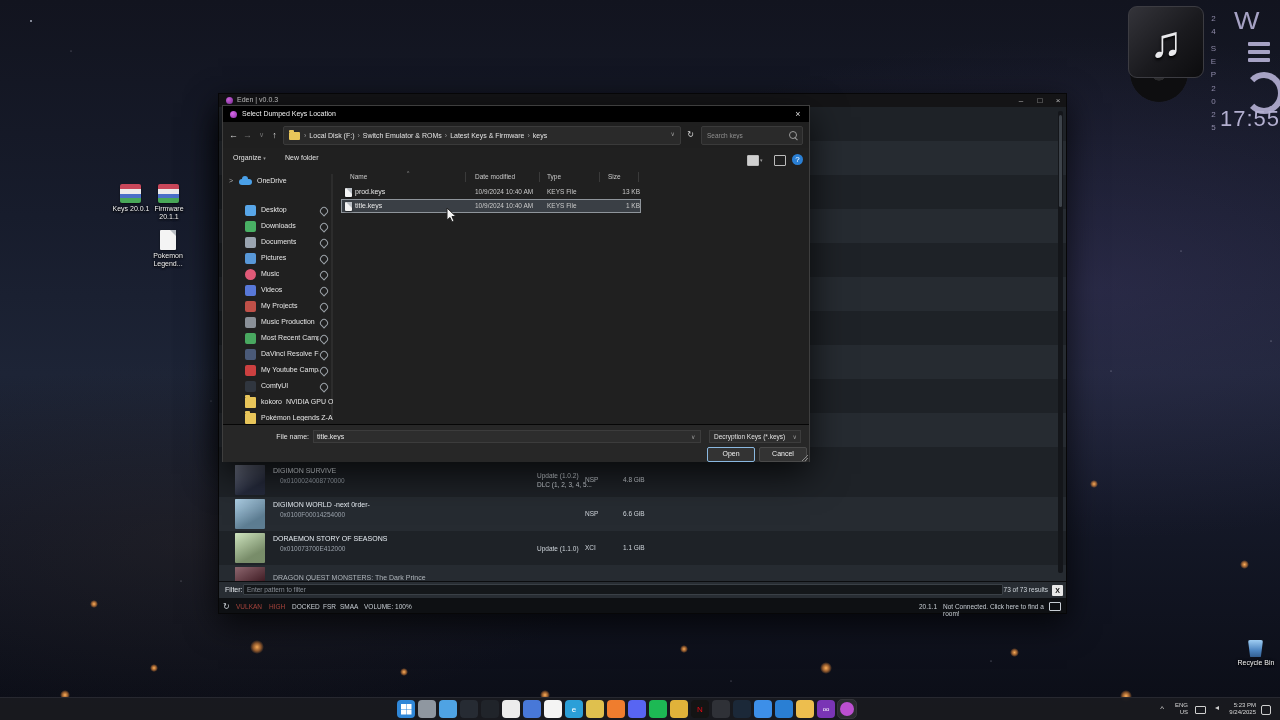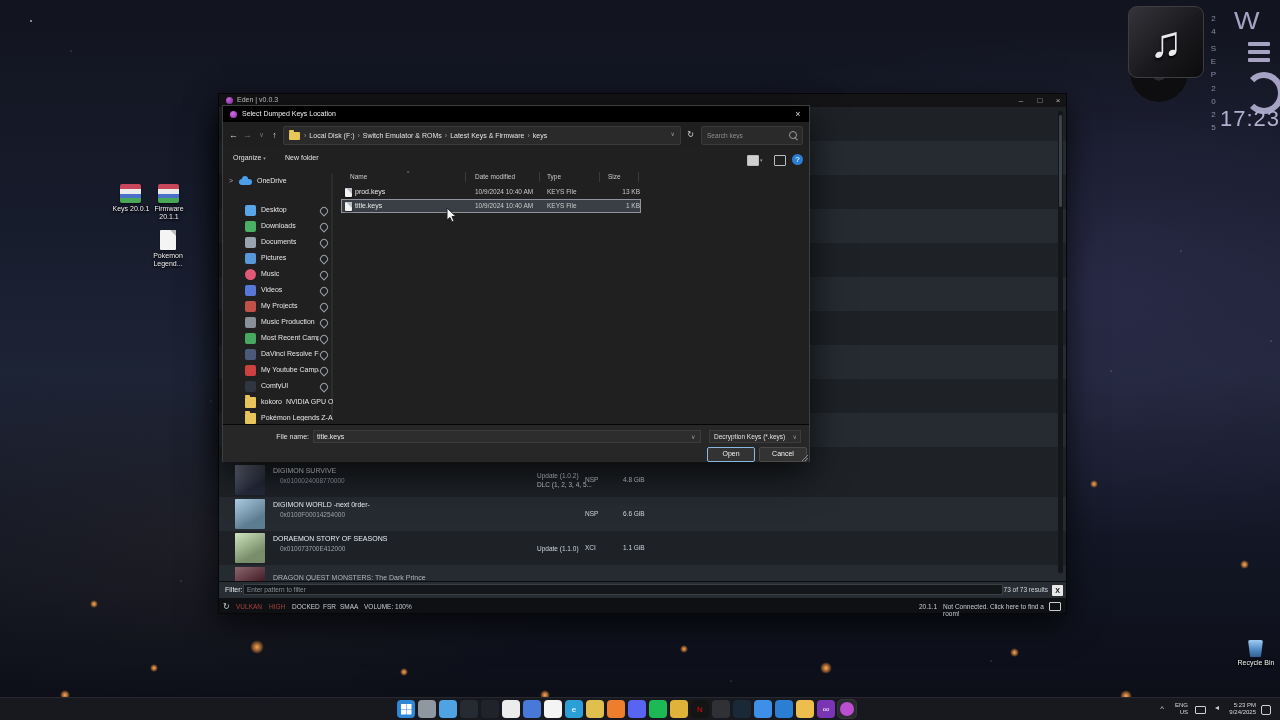--- a/index.html
+++ b/index.html
@@ -157,21 +157,21 @@
 <div class="abs vtext" style="left:1209px;top:14px;">24</div>
 <div class="abs vtext" style="left:1209px;top:44px;">SEP</div>
 <div class="abs vtext" style="left:1209px;top:84px;">2025</div>
 <div class="abs wed-w">W</div>
 <div class="abs" style="left:1248px;top:42px;">
   <div class="wed-bar"></div>
       <div class="wed-bar"></div>
       <div class="wed-bar"></div>
 </div>
 <div class="abs wed-d"></div>
-<div class="abs clock-time">17:23</div>
+<div class="abs clock-time">17:55</div>
 
 <div class="abs" style="left:120px;top:184px;">
   <div class="rar">
         <i style="background:#c9475a"></i>
         <i style="background:#ececec"></i>
         <i style="background:#4a70c8"></i>
         <i style="background:#48a858"></i>
       </div>
 </div>
 <div class="dicon-label" style="left:103px;top:205px;width:56px;">Keys 20.0.1</div>

